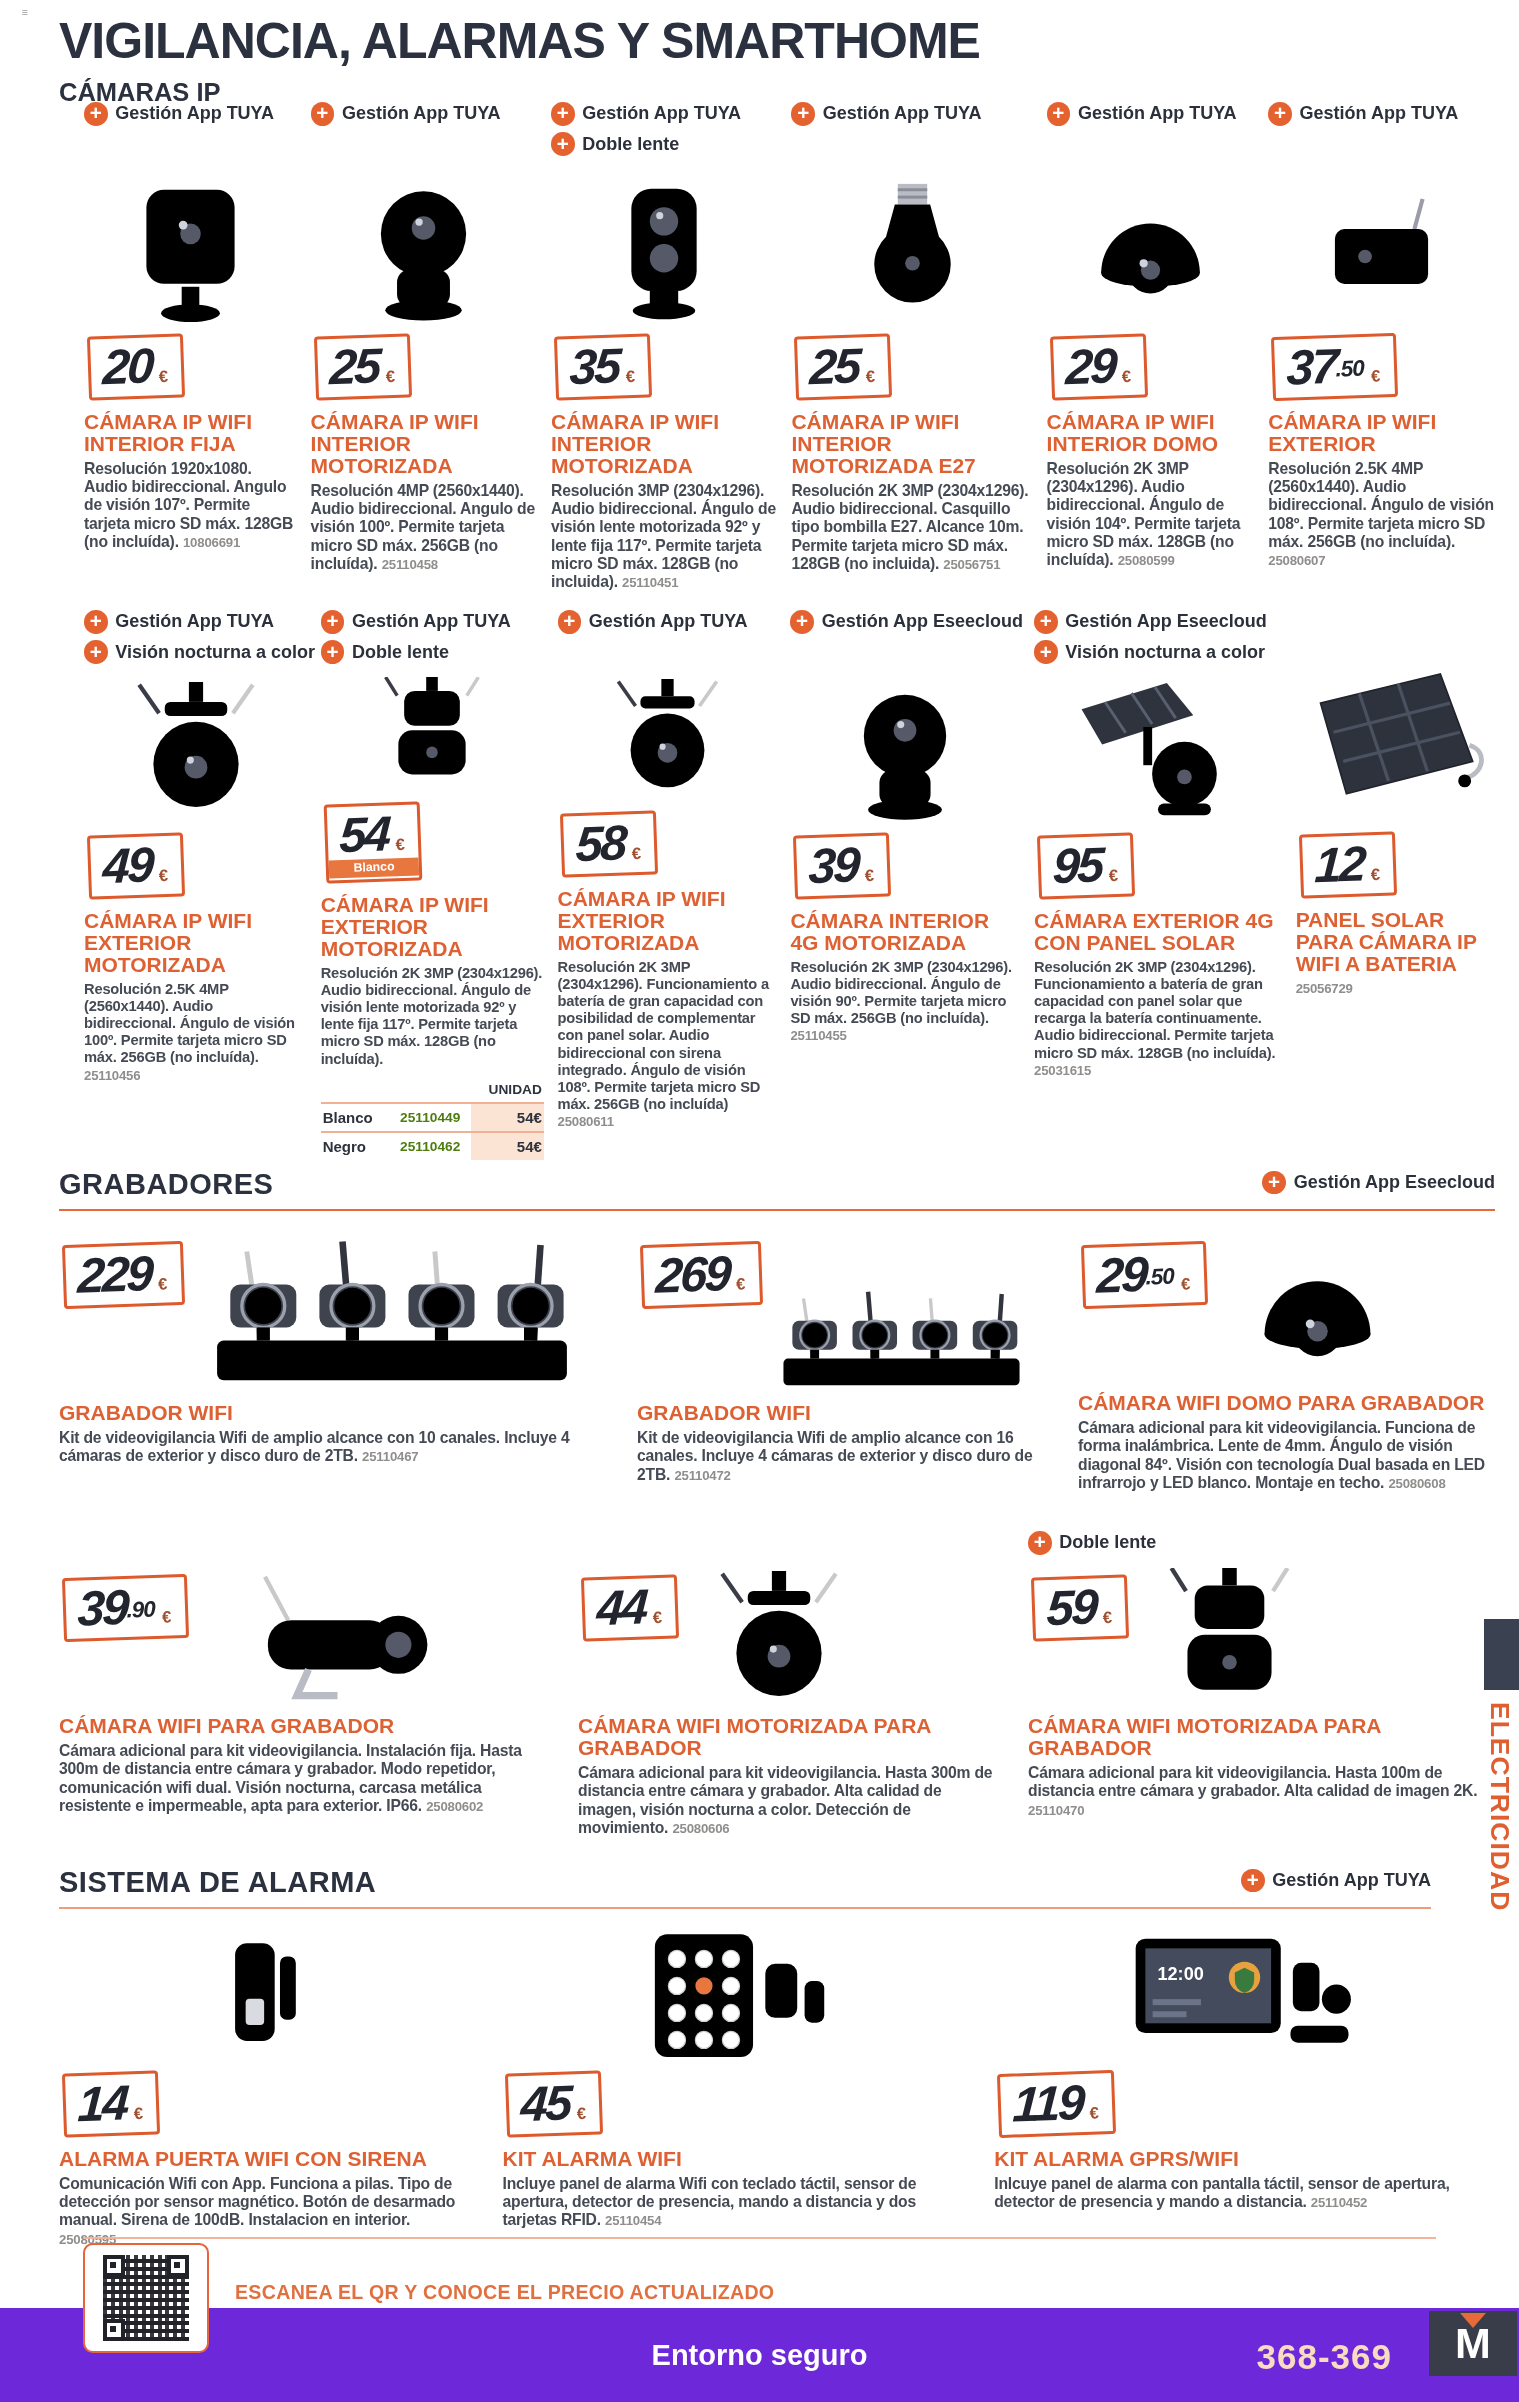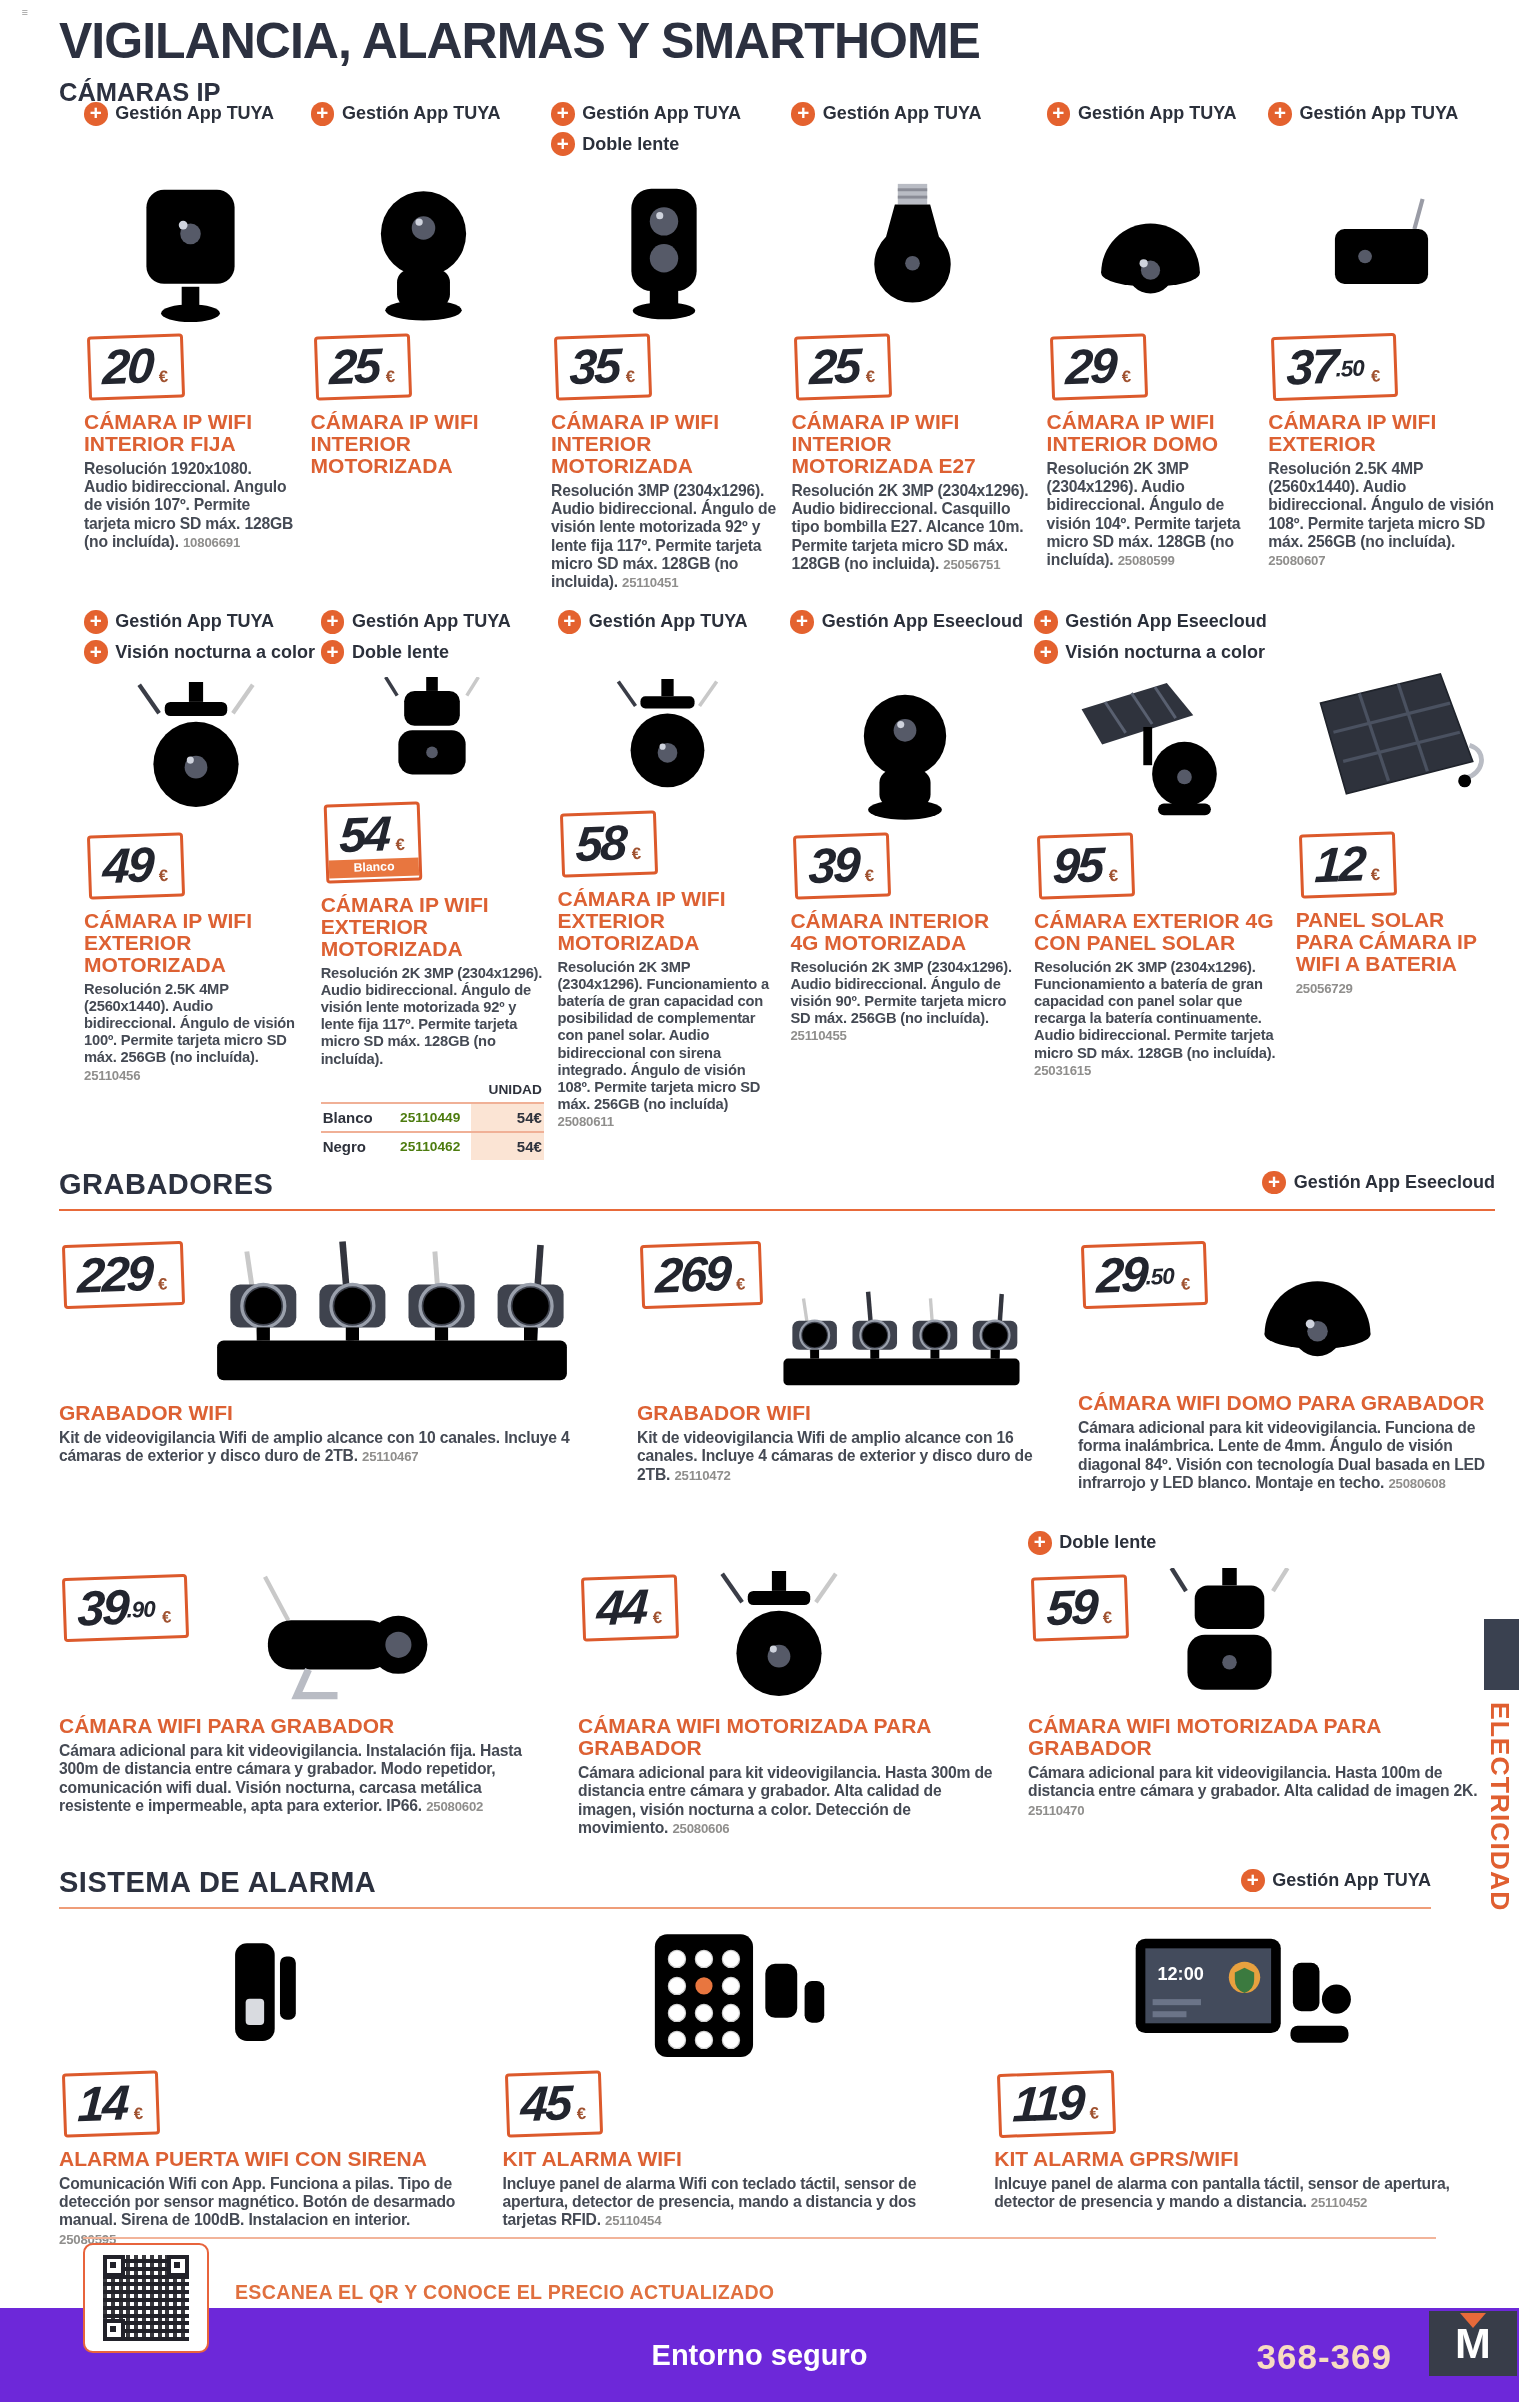--- a/index.html
+++ b/index.html
@@ -268,20 +268,21 @@
             <span>Gestión App TUYA</span>
           </div>
       </div>
       <div class="img" style="height:162px;">
           <svg class="svgimg" width="147" height="147" viewBox="0 0 150 150">
             <use href="#cam-ptz-indoor"></use>
           </svg>
         </div>
       <div class="pbox"><span class="num">25</span><sup></sup><span class="eur">€</span></div>
       <div class="title">CÁMARA IP WIFI INTERIOR MOTORIZADA</div>
+      <div class="desc"><span>Resolución 4MP (2560x1440). Audio bidireccional. Angulo de visión 100º. Permite tarjeta micro SD máx. 256GB (no incluída).</span> <span class="code">25110458</span></div>
     </div>
 
     <div class="card" style="width:230px;">
       <div class="badges" style="height:61px;">
         <div class="badge">
             <span class="plus">+</span>
             <span>Gestión App TUYA</span>
           </div>
         <div class="badge">
             <span class="plus">+</span>

